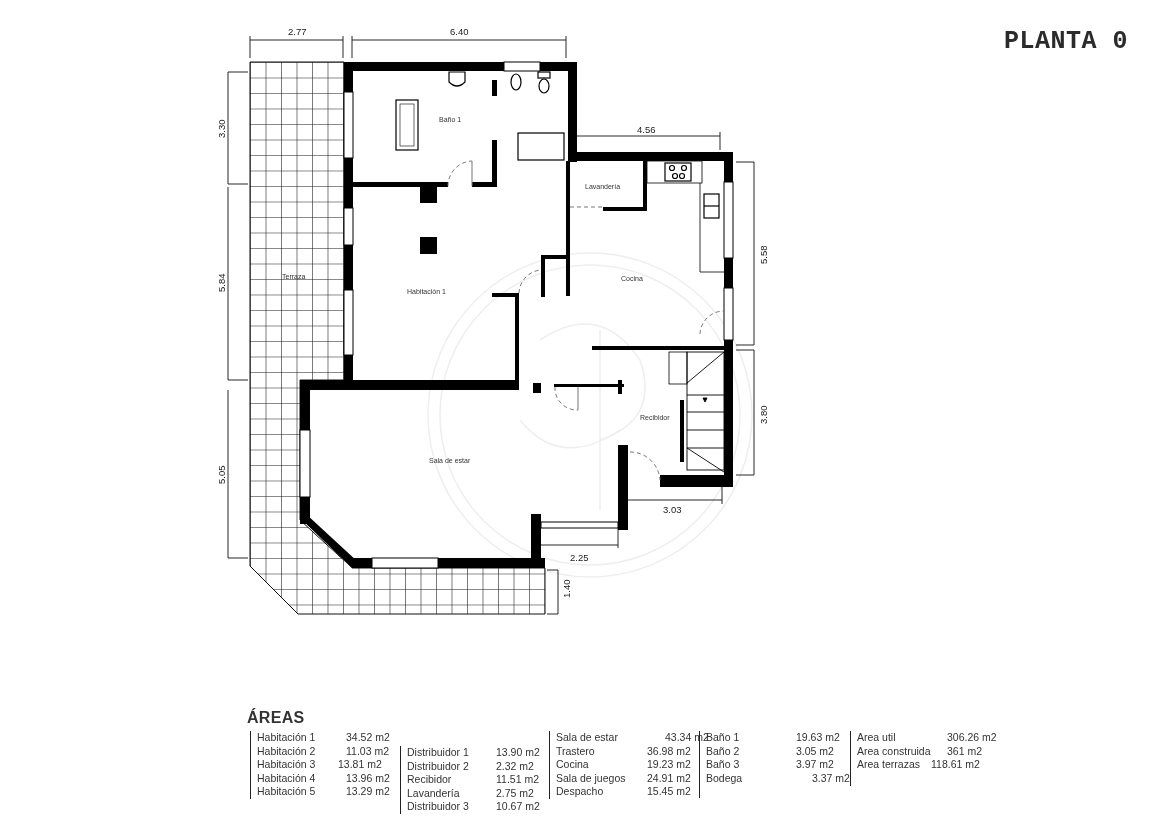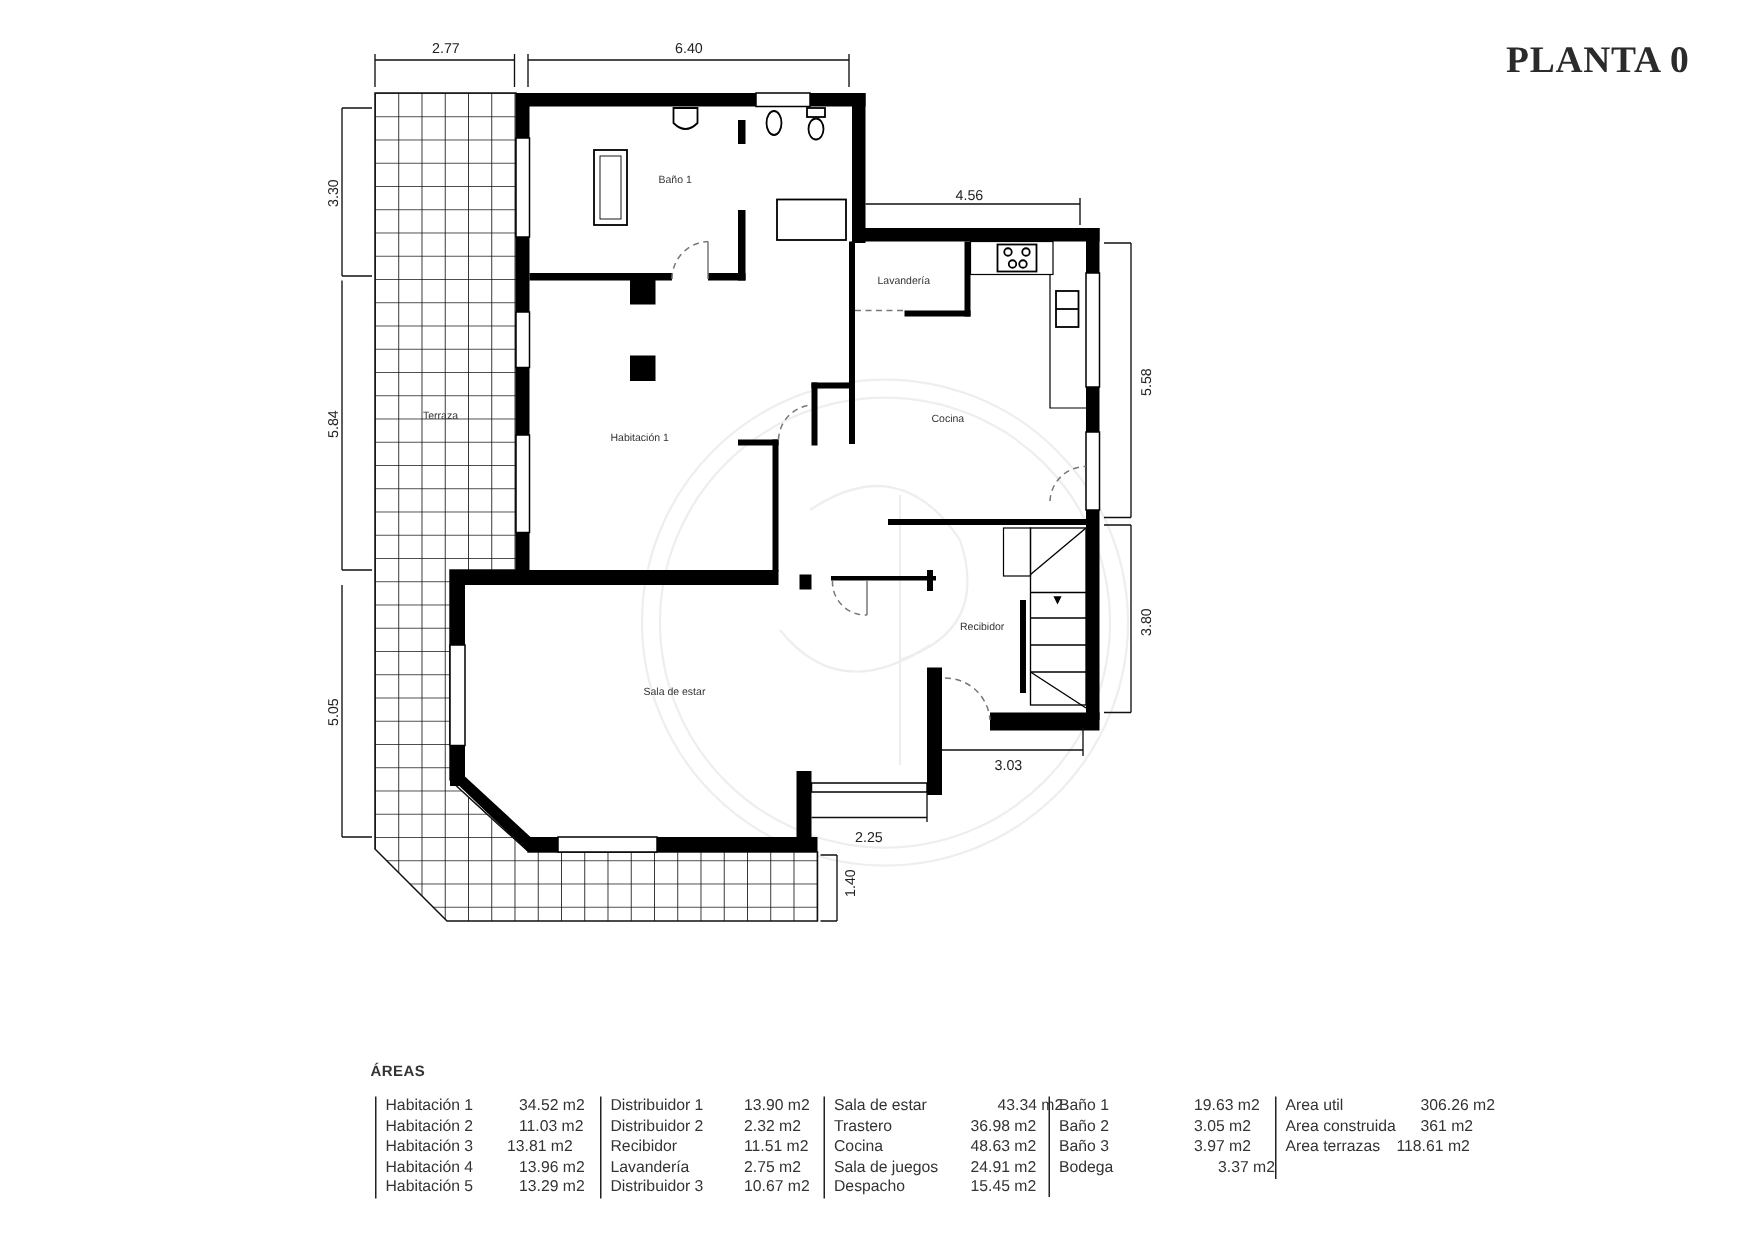--- a/index.html
+++ b/index.html
@@ -1,19 +1,19 @@
 <!DOCTYPE html>
 <html><head>
 <meta charset="utf-8">
 <style>
   html,body{margin:0;padding:0;background:#fff;}
   body{width:1176px;height:825px;position:relative;overflow:hidden;font-family:"Liberation Sans",sans-serif;color:#222;}
   #plan{position:absolute;left:0;top:0;width:1176px;height:825px;}
-  .title{position:absolute;left:1004px;top:27px;font-family:Liberation Serif, serif;font-size:25px;font-weight:bold;color:#2b2b2b;letter-spacing:0.5px;}
-  .areas-title{position:absolute;left:247px;top:709px;font-size:10px;font-weight:bold;color:#333;letter-spacing:0.3px;}
+  .title{position:absolute;left:1004px;top:27px;font-family:Liberation Mono, monospace;font-size:25px;font-weight:bold;color:#2b2b2b;letter-spacing:0.5px;}
+  .areas-title{position:absolute;left:247px;top:709px;font-size:16px;font-weight:bold;color:#333;letter-spacing:0.3px;}
   .areas{position:absolute;top:731px;font-size:10.5px;color:#333;}
   .col{position:absolute;border-left:1.5px solid #222;padding-left:6px;}
   .row{height:13.5px;line-height:13.5px;white-space:nowrap;position:relative;}
   .row .lbl{position:absolute;left:0;}
   .row .val{position:absolute;}
   svg text{font-family:"Liberation Sans",sans-serif;}
 </style>
 </head>
 <body>
 
@@ -204,21 +204,21 @@
       </div>
     <div class="row">
         <span class="lbl">Habitación 4</span>
         <span class="val" style="left:89px">13.96 m2</span>
       </div>
     <div class="row">
         <span class="lbl">Habitación 5</span>
         <span class="val" style="left:89px">13.29 m2</span>
       </div>
   </div>
-  <div class="col" style="left:400px;width:140px;">
+  <div class="col" style="left:400px;width:140px;margin-top:15px;">
     <div class="row">
         <span class="lbl">Distribuidor 1</span>
         <span class="val" style="left:89px">13.90 m2</span>
       </div>
     <div class="row">
         <span class="lbl">Distribuidor 2</span>
         <span class="val" style="left:89px">2.32 m2</span>
       </div>
     <div class="row">
         <span class="lbl">Recibidor</span>
@@ -237,21 +237,21 @@
     <div class="row">
         <span class="lbl">Sala de estar</span>
         <span class="val" style="left:109px">43.34 m2</span>
       </div>
     <div class="row">
         <span class="lbl">Trastero</span>
         <span class="val" style="left:91px">36.98 m2</span>
       </div>
     <div class="row">
         <span class="lbl">Cocina</span>
-        <span class="val" style="left:91px">48.63 m2</span>
+        <span class="val" style="left:91px">19.23 m2</span>
       </div>
     <div class="row">
         <span class="lbl">Sala de juegos</span>
         <span class="val" style="left:91px">24.91 m2</span>
       </div>
     <div class="row">
         <span class="lbl">Despacho</span>
         <span class="val" style="left:91px">15.45 m2</span>
       </div>
   </div>

